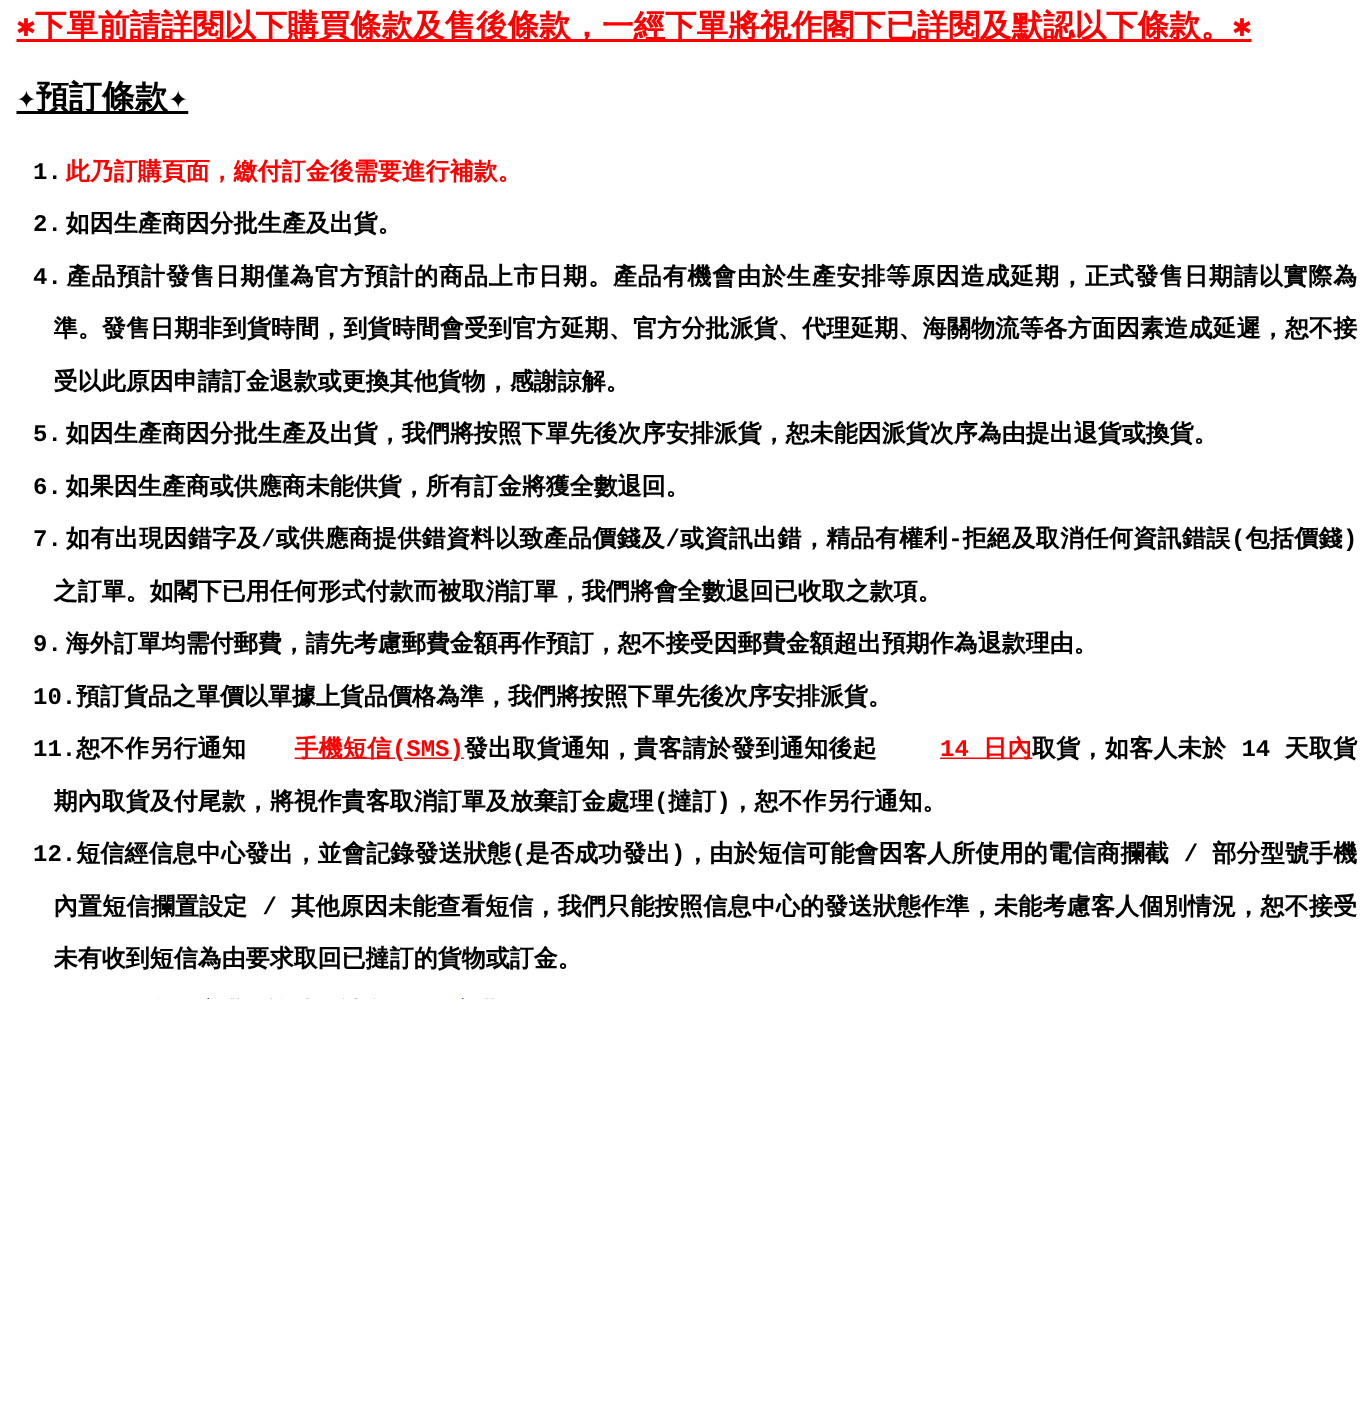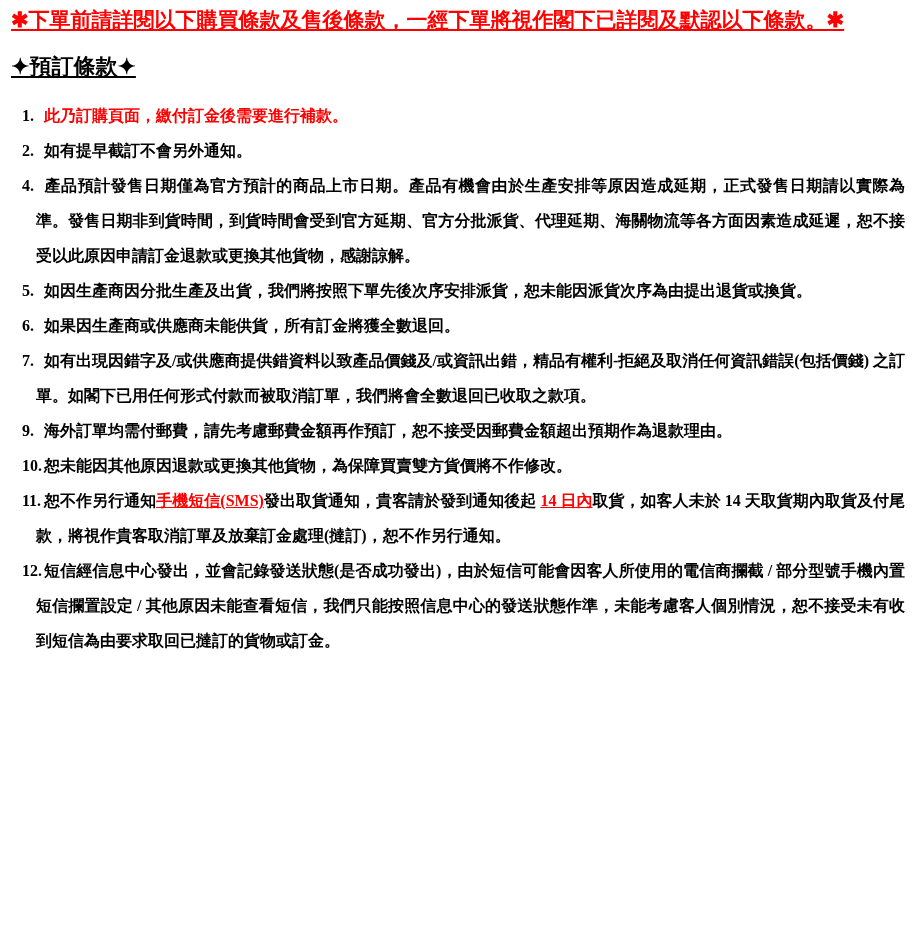--- a/index.html
+++ b/index.html
@@ -1,21 +1,21 @@
 <!DOCTYPE html>
 <html lang="zh-Hant"><head>
 <meta charset="utf-8">
 <style>
   html, body { margin: 0; padding: 0; background: #ffffff; }
   .page {
     width: 913px;
     height: 666px;
     overflow: hidden;
     background: #ffffff;
-    font-family: Liberation Serif, serif;
+    font-family: Liberation Mono, monospace;
     font-weight: bold;
     color: #000000;
     box-sizing: border-box;
     padding: 3px 8px 0 11px;
   }
   .header-note {
     color: #ff0000;
     font-size: 21px;
     line-height: 34px;
     text-decoration: underline;
@@ -37,39 +37,39 @@
     text-indent: -14px;
     margin: 0;
   }
   .term-item .num {
     display: inline-block;
     min-width: 22px;
     text-indent: 0;
   }
   .seg-normal { color: #000000; }
   .seg-red { color: #ff0000; }
-  .seg-red-underline { color: #ff0000; text-decoration: underline; }
+  .seg-red-underline { color: #ff0000; text-decoration: underline; margin-left: 32px; }
   a.seg-link { color: #0000ff; text-decoration: underline; font-weight: bold; cursor: pointer; }
 </style>
 </head>
 <body>
 
 <div class="page">
   <p class="header-note">✱下單前請詳閱以下購買條款及售後條款，一經下單將視作閣下已詳閱及默認以下條款。✱</p>
 
   <p class="section-title">
     <span class="title-text">✦預訂條款✦</span>
   </p>
 
   <div class="terms-list">
       <div class="term-item"><span class="num">1.</span><span class="seg-red">此乃訂購頁面，繳付訂金後需要進行補款。</span></div>
-      <div class="term-item"><span class="num">2.</span><span class="seg-normal">如有提早截訂不會另外通知。</span></div>
+      <div class="term-item"><span class="num">2.</span><span class="seg-normal">如因生產商因分批生產及出貨。</span></div>
       <div class="term-item"><span class="num">4.</span><span class="seg-normal">產品預計發售日期僅為官方預計的商品上市日期。產品有機會由於生產安排等原因造成延期，正式發售日期請以實際為準。發售日期非到貨時間，到貨時間會受到官方延期、官方分批派貨、代理延期、海關物流等各方面因素造成延遲，恕不接受以此原因申請訂金退款或更換其他貨物，感謝諒解。</span></div>
       <div class="term-item"><span class="num">5.</span><span class="seg-normal">如因生產商因分批生產及出貨，我們將按照下單先後次序安排派貨，恕未能因派貨次序為由提出退貨或換貨。</span></div>
       <div class="term-item"><span class="num">6.</span><span class="seg-normal">如果因生產商或供應商未能供貨，所有訂金將獲全數退回。</span></div>
       <div class="term-item"><span class="num">7.</span><span class="seg-normal">如有出現因錯字及/或供應商提供錯資料以致產品價錢及/或資訊出錯，精品有權利-拒絕及取消任何資訊錯誤(包括價錢) 之訂單。如閣下已用任何形式付款而被取消訂單，我們將會全數退回已收取之款項。</span></div>
       <div class="term-item"><span class="num">9.</span><span class="seg-normal">海外訂單均需付郵費，請先考慮郵費金額再作預訂，恕不接受因郵費金額超出預期作為退款理由。</span></div>
-      <div class="term-item"><span class="num">10.</span><span class="seg-normal">恕未能因其他原因退款或更換其他貨物，為保障買賣雙方貨價將不作修改。</span></div>
+      <div class="term-item"><span class="num">10.</span><span class="seg-normal">預訂貨品之單價以單據上貨品價格為準，我們將按照下單先後次序安排派貨。</span></div>
       <div class="term-item"><span class="num">11.</span><span class="seg-normal">恕不作另行通知</span><span class="seg-red-underline">手機短信(SMS)</span><span class="seg-normal">發出取貨通知，貴客請於發到通知後起 </span><span class="seg-red-underline">14 日內</span><span class="seg-normal">取貨，如客人未於 14 天取貨期內取貨及付尾款，將視作貴客取消訂單及放棄訂金處理(撻訂)，恕不作另行通知。</span></div>
       <div class="term-item"><span class="num">12.</span><span class="seg-normal">短信經信息中心發出，並會記錄發送狀態(是否成功發出)，由於短信可能會因客人所使用的電信商攔截 / 部分型號手機內置短信攔置設定 / 其他原因未能查看短信，我們只能按照信息中心的發送狀態作準，未能考慮客人個別情況，恕不接受未有收到短信為由要求取回已撻訂的貨物或訂金。</span></div>
       <div class="term-item"><span class="num">13.</span><span class="seg-normal">有關更多網店購物詳情，請參閱 </span><a class="seg-link" href="#">網店購物須知</a><span class="seg-normal"> 。</span></div>
     </div>
 </div>
 
 </body></html>

